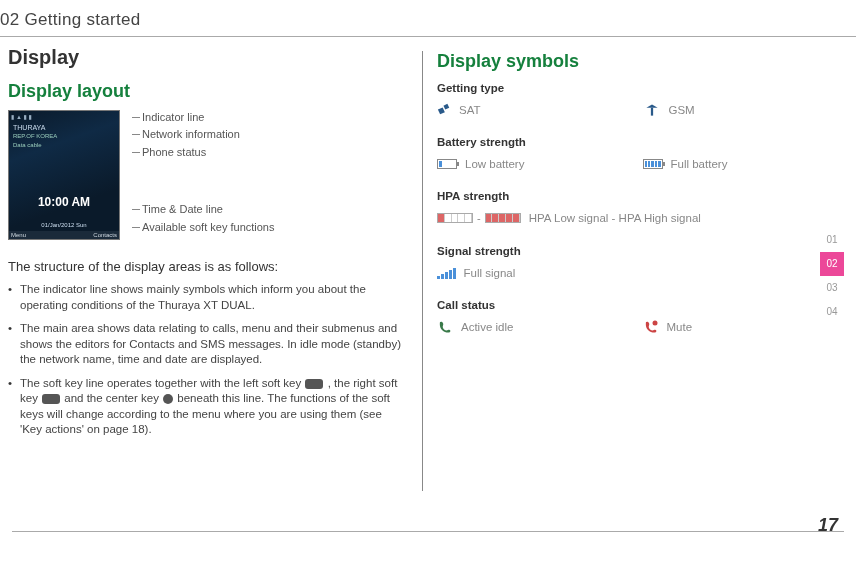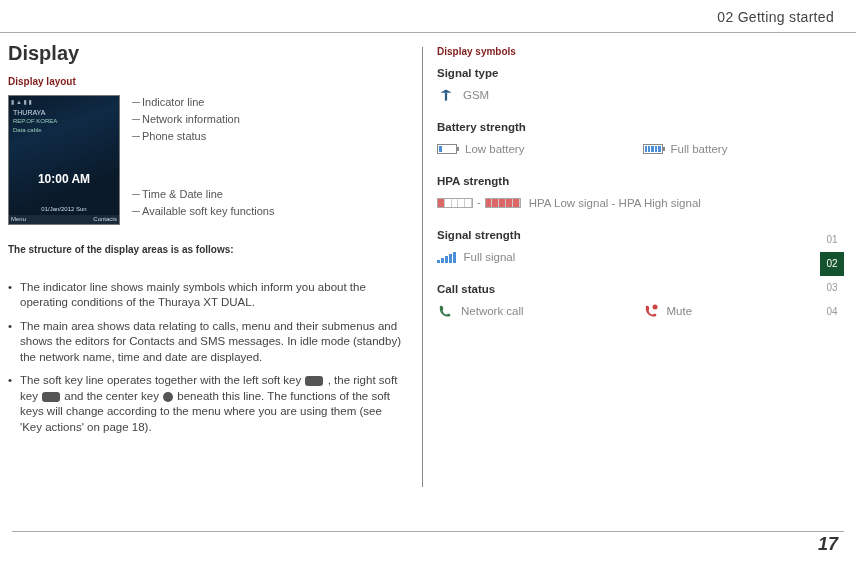--- a/index.html
+++ b/index.html
@@ -7,22 +7,21 @@
     font-family: Arial, Helvetica, sans-serif;
     width: 856px;
     height: 565px;
     position: relative;
     background: #fff;
     color: #333;
     font-size: 12px;
     line-height: 1.4;
   }
   .header {
-    text-align: right;
-    font-size: 14px;
+    font-size: 17px;
     color: #444;
     padding: 8px 22px 4px 0;
     border-bottom: 1px solid #aaa;
     font-weight: 400;
     letter-spacing: 0.3px;
   }
   .content {
     display: flex;
     padding: 6px 8px 0 8px;
   }
@@ -41,66 +40,66 @@
     flex: 1;
     padding-left: 10px;
   }
   h1.title {
     font-size: 20px;
     font-weight: bold;
     color: #333;
     margin-bottom: 8px;
   }
   h2.sub {
-    font-size: 10px;
+    font-size: 18px;
     font-weight: bold;
-    color: #7f1d1d;
+    color: #15803d;
     margin: 6px 0 6px 0;
   }
   .layout-row {
     display: flex;
     align-items: flex-start;
   }
   .phone-shot {
     width: 112px;
     height: 130px;
     background: linear-gradient(160deg,#0a1a2a 0%, #0f2a45 30%, #0a1a2a 70%);
     border: 1px solid #777;
     position: relative;
     color: #cfd8e0;
     font-size: 7px;
     overflow: hidden;
   }
   .phone-top { position:absolute; top:2px; left:2px; right:2px; font-size:6px; color:#99aec2;}
   .phone-mid1 { position:absolute; top:12px; left:4px; font-size:7px; color:#cde;}
   .phone-mid2 { position:absolute; top:21px; left:4px; font-size:6px; color:#9cb;}
   .phone-mid3 { position:absolute; top:30px; left:4px; font-size:6px; color:#9cb;}
-  .phone-time { position:absolute; bottom:36px; left:0; right:0; text-align:center; font-size:12px; font-weight:bold; color:#fff;}
+  .phone-time { position:absolute; bottom:28px; left:0; right:0; text-align:center; font-size:12px; font-weight:bold; color:#fff;}
   .phone-date { position:absolute; bottom:10px; left:0; right:0; text-align:center; font-size:6px; color:#cde;}
   .phone-soft { position:absolute; bottom:0; left:0; right:0; display:flex; justify-content:space-between; padding:0 2px; font-size:6px; background:#1a2a3a;}
   .callouts {
     margin-left: 22px;
     font-size: 11px;
     color: #555;
   }
   .callouts div { margin-bottom: 2px; position:relative; }
   .callouts .spacer { height: 38px; }
   .callouts div::before {
     content:"";
     position:absolute;
     left:-10px; top:7px;
     width:8px; height:1px;
     background:#888;
   }
   .callouts .spacer::before { display:none; }
   .structure-h {
-    font-size: 10px;
-    font-weight: bold;
+    font-size: 13px;
+    font-weight: normal;
     margin-top: 18px;
-    margin-bottom: 23px;
+    margin-bottom: 6px;
   }
   ul.struct { list-style:none; padding:0; }
   ul.struct li {
     position:relative;
     padding-left: 12px;
     margin-bottom: 8px;
     font-size: 11.5px;
     color: #444;
     line-height: 1.35;
   }
@@ -182,27 +181,27 @@
   }
   .side-tabs div{
     height:24px;
     font-size:10px;
     color:#999;
     display:flex;
     align-items:center;
     justify-content:center;
   }
   .side-tabs .active{
-    background:#14532d;
+    background:#ec4899;
     color:#fff;
   }
   .page-num{
     position:absolute;
     right:18px;
-    bottom:8px;
+    bottom:27px;
     font-size:18px;
     font-weight:bold;
     font-style:italic;
     color:#333;
   }
   .page-num-line{
     position:absolute;
     right:12px;
     bottom:33px;
     left:12px;
@@ -253,22 +252,31 @@
       </li>
     </ul>
   </div>
 
   <div class="divider"></div>
 
   <div class="right-col">
     <h2 class="sub">Display symbols</h2>
 
     <div class="sym-section">
-      <div class="sym-h">Signal type</div>
+      <div class="sym-h">Getting type</div>
       <div class="sym-row">
+        <div class="sym-item">
+          <span class="sym-icon sat-icon">
+            <svg viewBox="0 0 16 16">
+                <rect x="2" y="6" width="6" height="6" fill="#2a5a8a" transform="rotate(-25 5 9)"></rect>
+                <rect x="8" y="2" width="5" height="5" fill="#2a5a8a" transform="rotate(-25 10 4)"></rect>
+              </svg>
+          </span>
+          <span class="lbl">SAT</span>
+        </div>
         <div class="sym-item">
           <span class="sym-icon">
             <svg viewBox="0 0 16 16">
                 <path d="M8 3 L3 6 L13 6 Z" fill="#2a5a8a"></path>
                 <rect x="7" y="6" width="2" height="7" fill="#2a5a8a"></rect>
               </svg>
           </span>
           <span class="lbl">GSM</span>
         </div>
       </div>
@@ -338,21 +346,21 @@
 
     <div class="sym-section">
       <div class="sym-h">Call status</div>
       <div class="sym-row">
         <div class="sym-item">
           <span class="call-icon">
             <svg viewBox="0 0 16 16">
                 <path d="M3 3 C3 3 5 2 6 4 C7 6 5 7 6 9 C7 11 9 12 11 11 C13 10 14 12 13 13 C12 14 8 14 5 11 C2 8 3 3 3 3 Z" fill="#3a7a4a"></path>
               </svg>
           </span>
-          <span class="lbl">Network call</span>
+          <span class="lbl">Active idle</span>
         </div>
         <div class="sym-item">
           <span class="call-icon">
             <svg viewBox="0 0 16 16">
                 <path d="M3 3 C3 3 5 2 6 4 C7 6 5 7 6 9 C7 11 9 12 11 11 C13 10 14 12 13 13 C12 14 8 14 5 11 C2 8 3 3 3 3 Z" fill="#c44"></path>
                 <circle cx="12" cy="4" r="2.5" fill="#c44"></circle>
               </svg>
           </span>
           <span class="lbl">Mute</span>
         </div>

